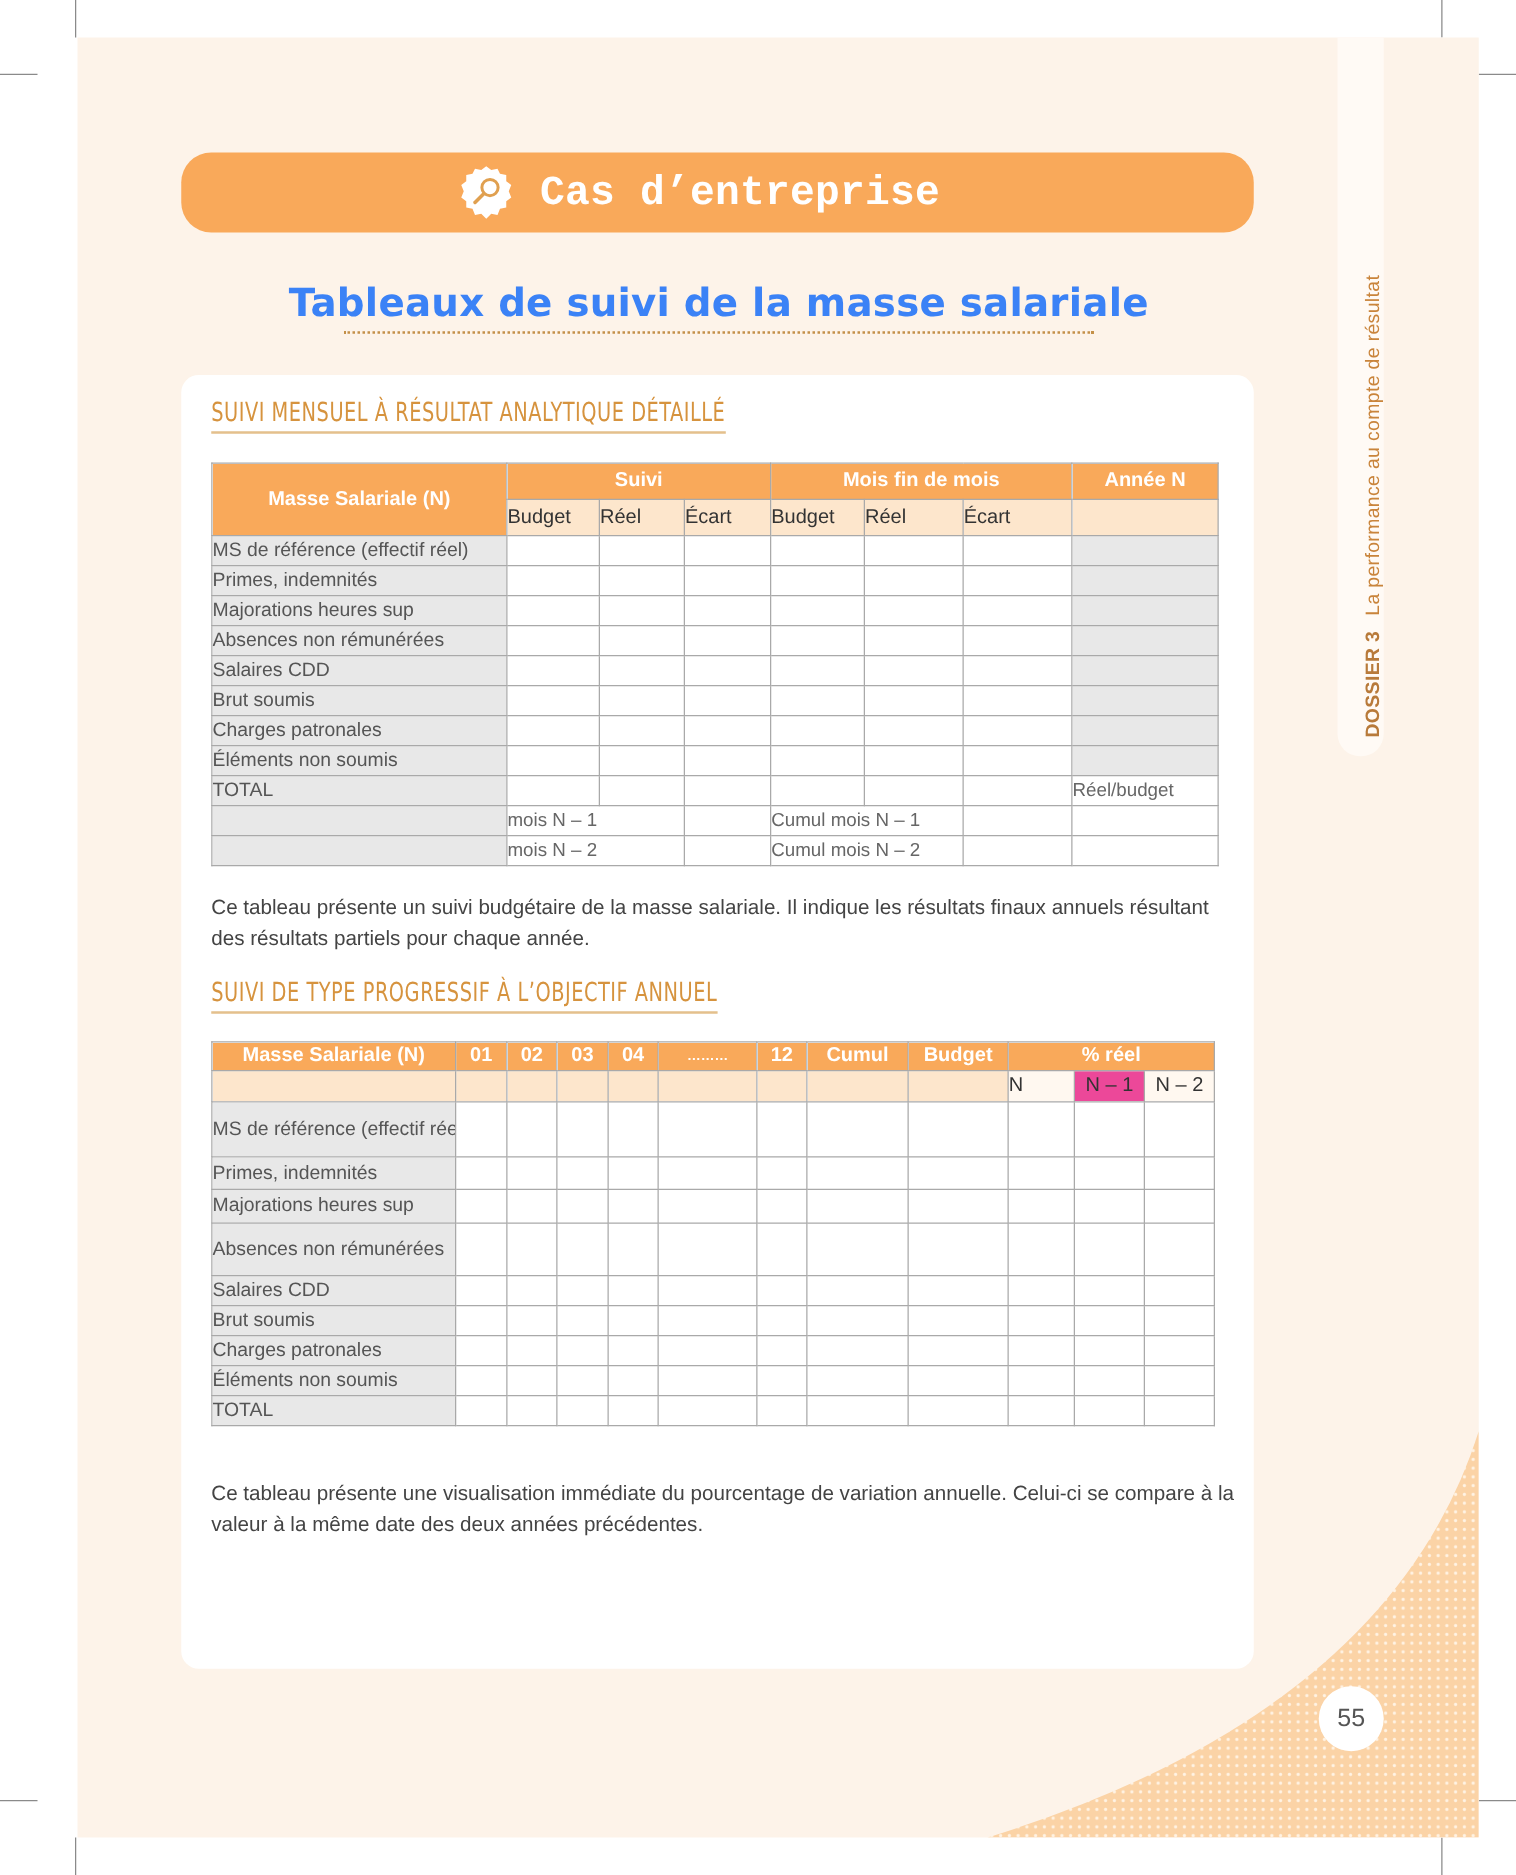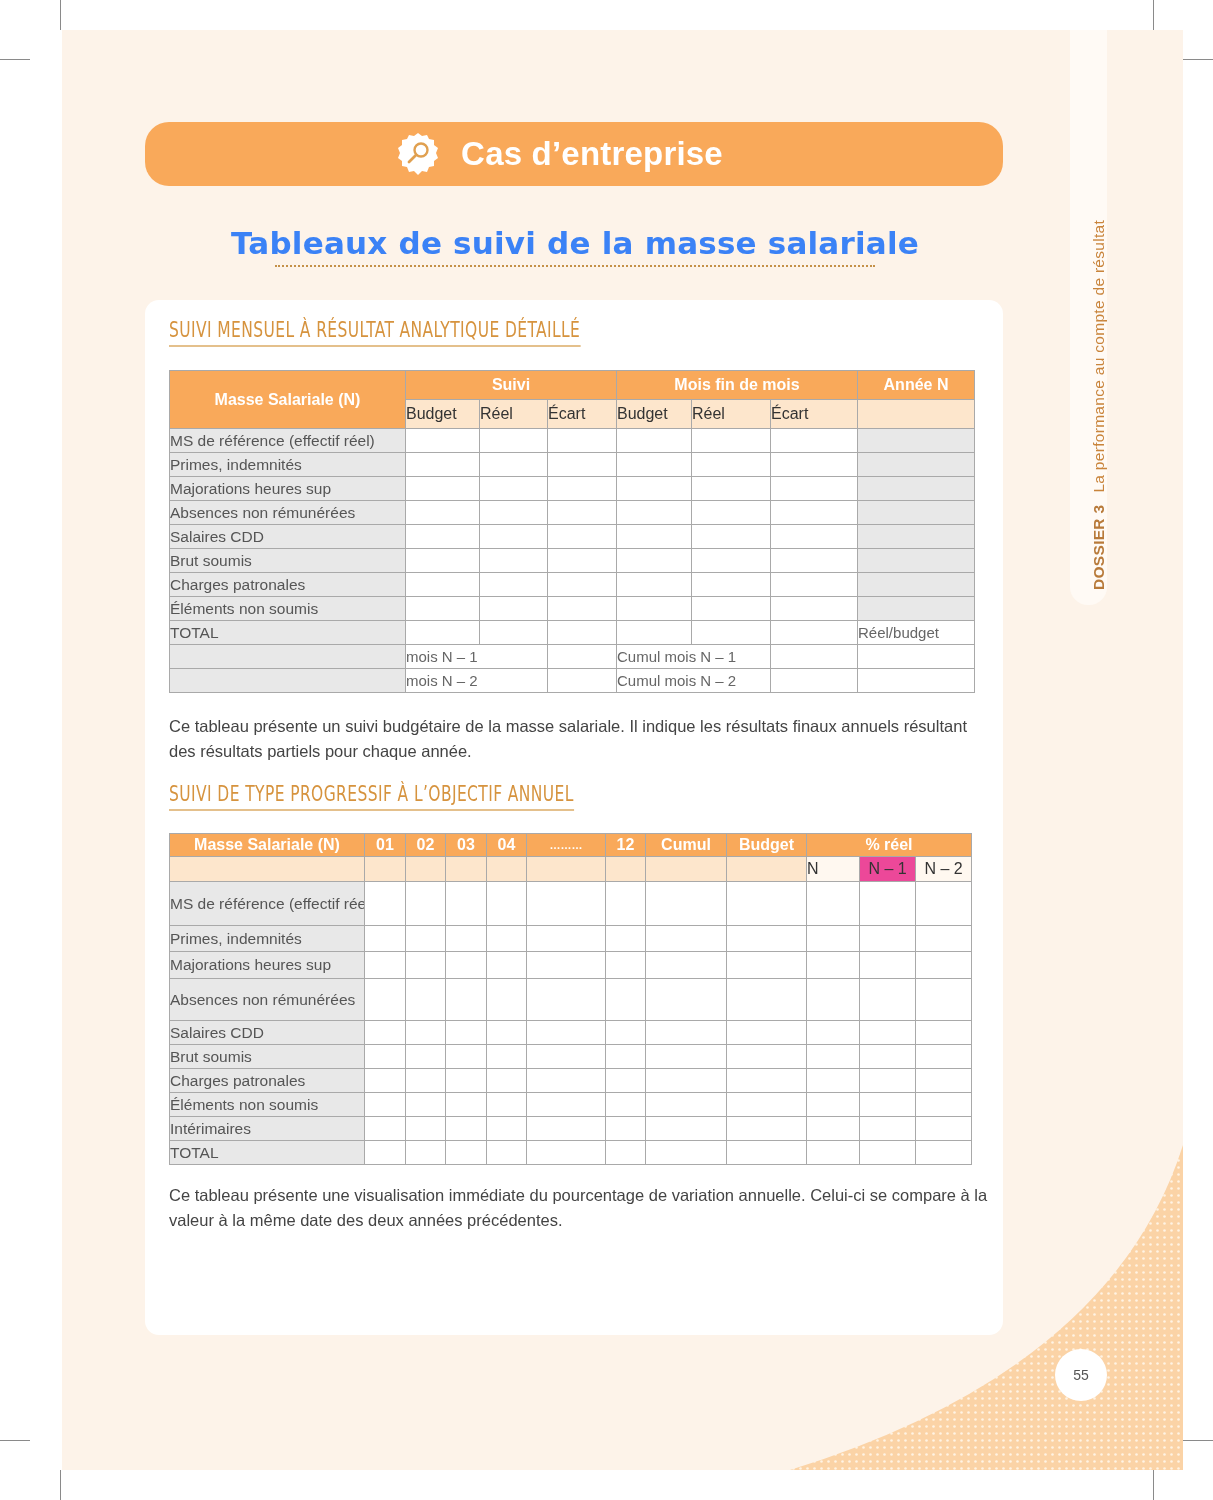--- a/index.html
+++ b/index.html
@@ -29,21 +29,21 @@
   .side-tab-text .dossier { font-weight: bold; color: #b87a3a; margin-right: 12px; }
   .banner {
     position: absolute; left: 145px; top: 122px; width: 858px; height: 64px;
     background: #f9a95a; border-radius: 24px;
     display: flex; align-items: center; justify-content: center;
   }
   .banner-icon {
     width: 46px; height: 46px; margin-right: 20px; margin-left: -30px;
   }
   .banner-title {
-    color: #ffffff; font-size: 33px; font-family: Liberation Sans, sans-serif;
+    color: #ffffff; font-size: 33px; font-family: Liberation Mono, monospace;
     font-weight: bold; letter-spacing: 0.2px;
   }
   .main-title {
     position: absolute; left: 0; width: 1150px; top: 225px; text-align: center;
     font-family: "DejaVu Sans", sans-serif; font-weight: bold; font-size: 31px;
     color: #3b82f6; letter-spacing: 0.2px;
   }
   .title-underline {
     position: absolute; left: 275px; top: 265px; width: 600px; height: 0;
     border-top: 2.5px dotted #c49048;
@@ -78,21 +78,21 @@
   td.cell { background: #ffffff; }
   td.note { color: #666; padding-left: 8px; font-size: 15px; }
   td.wrap { white-space: normal; line-height: 20px; }
   .para {
     position: absolute; left: 169px; width: 820px; font-size: 16.5px; line-height: 25px;
     color: #444;
   }
   .page-num {
     position: absolute; left: 1055px; top: 1349px; width: 52px; height: 52px;
     border-radius: 50%; background: #ffffff; display: flex; align-items: center;
-    justify-content: center; font-size: 14px; color: #555;
+    justify-content: center; font-size: 20px; color: #555;
   }
 </style>
 </head>
 <body>
 
 <div class="crop" style="left:60px;top:0;width:1px;height:30px;"></div>
 <div class="crop" style="left:0;top:59px;width:30px;height:1px;"></div>
 <div class="crop" style="left:1153px;top:0;width:1px;height:30px;"></div>
 <div class="crop" style="left:1183px;top:59px;width:30px;height:1px;"></div>
 <div class="crop" style="left:0;top:1440px;width:30px;height:1px;"></div>
@@ -425,34 +425,20 @@
         <td class="cell"></td>
         <td class="cell"></td>
         <td class="cell"></td>
         <td class="cell"></td>
         <td class="cell"></td>
         <td class="cell"></td>
         <td class="cell"></td>
         <td class="cell"></td>
       </tr>
       <tr style="height: 24px;">
-        <td class="lbl">Intérimaires</td>
-        <td class="cell"></td>
-        <td class="cell"></td>
-        <td class="cell"></td>
-        <td class="cell"></td>
-        <td class="cell"></td>
-        <td class="cell"></td>
-        <td class="cell"></td>
-        <td class="cell"></td>
-        <td class="cell"></td>
-        <td class="cell"></td>
-        <td class="cell"></td>
-      </tr>
-      <tr style="height: 24px;">
         <td class="lbl">TOTAL</td>
         <td class="cell"></td>
         <td class="cell"></td>
         <td class="cell"></td>
         <td class="cell"></td>
         <td class="cell"></td>
         <td class="cell"></td>
         <td class="cell"></td>
         <td class="cell"></td>
         <td class="cell"></td>

